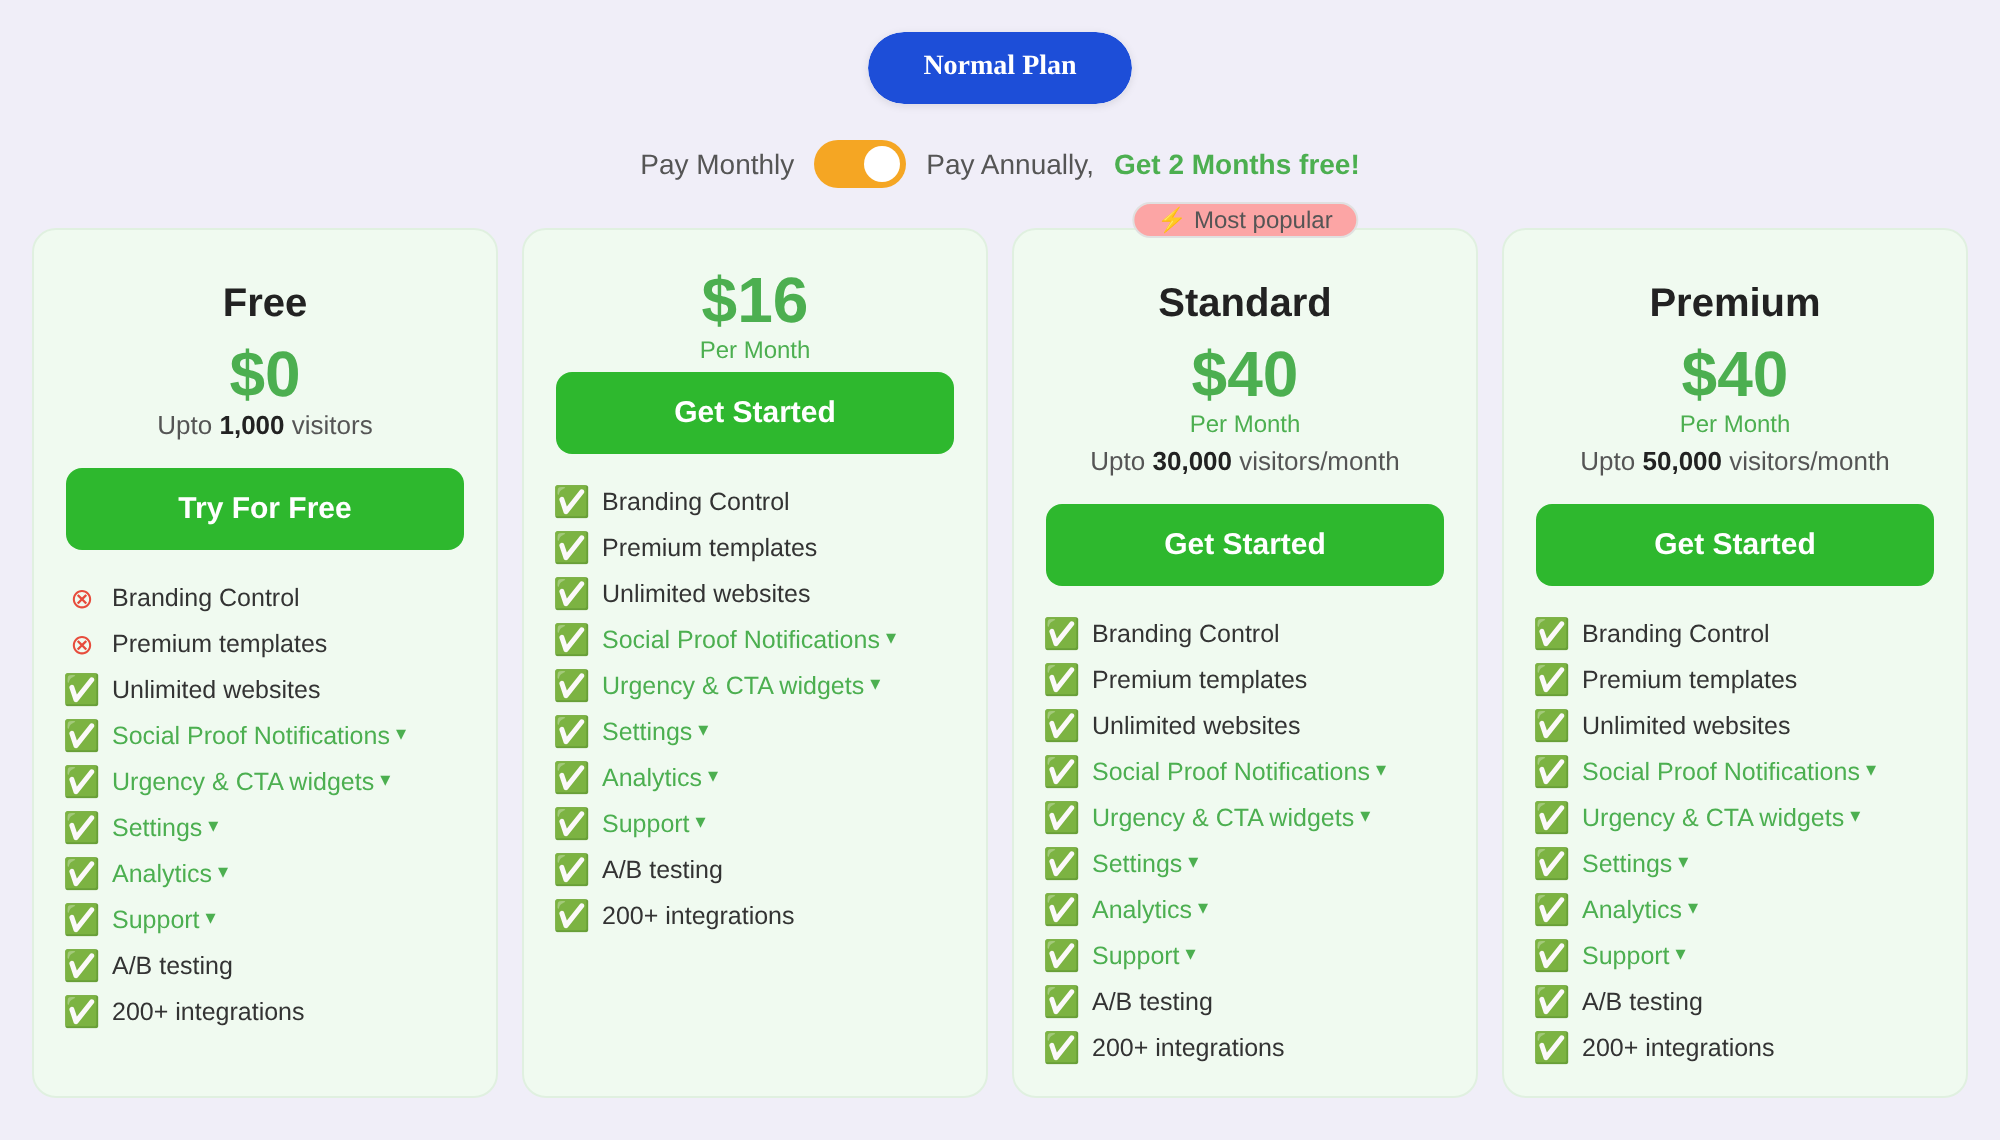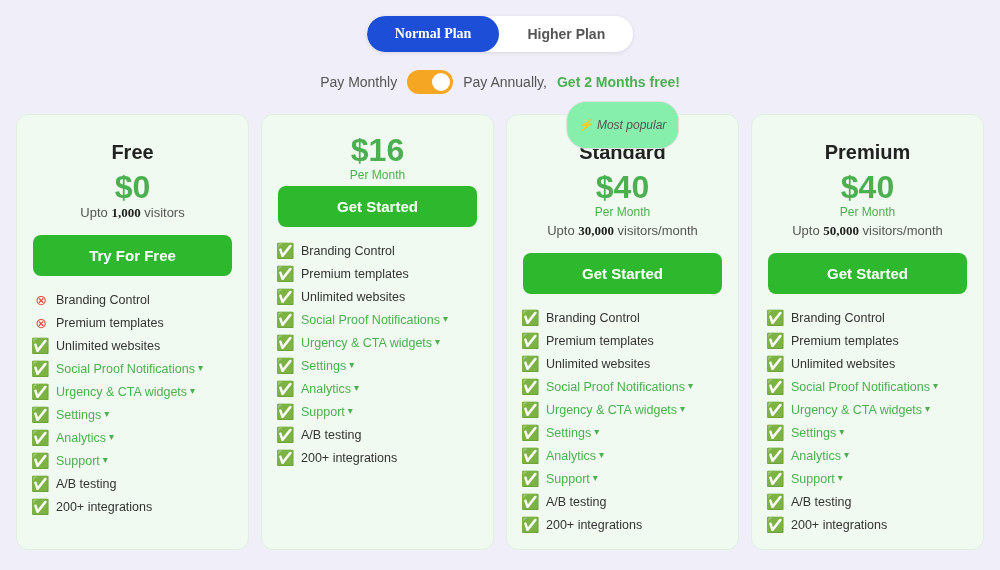--- a/index.html
+++ b/index.html
@@ -96,31 +96,30 @@
 
     .card.popular {
       background: #f0faf0;
     }
 
     .popular-badge {
       position: absolute;
       top: -14px;
       left: 50%;
       transform: translateX(-50%);
-      background: #86efac;
+      background: #fca5a5;
       border: 1px solid #e0e0e0;
       border-radius: 20px;
-      padding: 16px 12px;
+      padding: 1px 12px;
       font-size: 12px;
       color: #555;
       white-space: nowrap;
       display: flex;
       align-items: center;
       gap: 4px;
-      font-style: italic;
     }
 
     .card-name {
       font-size: 20px;
       font-weight: 700;
       color: #222;
       text-align: center;
       margin-bottom: 6px;
       margin-top: 8px;
     }
@@ -142,21 +141,20 @@
 
     .visitors {
       font-size: 13px;
       color: #555;
       text-align: center;
       margin-bottom: 14px;
     }
     .visitors strong {
       font-weight: 700;
       color: #222;
-      font-family: Liberation Serif, serif;
     }
 
     .cta-btn {
       background: #2eb82e;
       color: #fff;
       border: none;
       border-radius: 8px;
       padding: 12px;
       font-size: 15px;
       font-weight: 700;
@@ -211,21 +209,20 @@
     .chevron {
       font-size: 10px;
       color: #4caf50;
     }
   </style>
 </head>
 <body>
 
 <div class="plan-toggle">
   <button class="plan-toggle-btn active">Normal Plan</button>
-  <button class="plan-toggle-btn">Higher Plan</button>
 </div>
 
 <div class="billing-row">
   <span>Pay Monthly</span>
   <div class="toggle-switch"></div>
   <span class="billing-annual">Pay Annually,</span>
   <span class="billing-free">Get 2 Months free!</span>
 </div>
 
 <div class="cards-container" id="cards-root">

